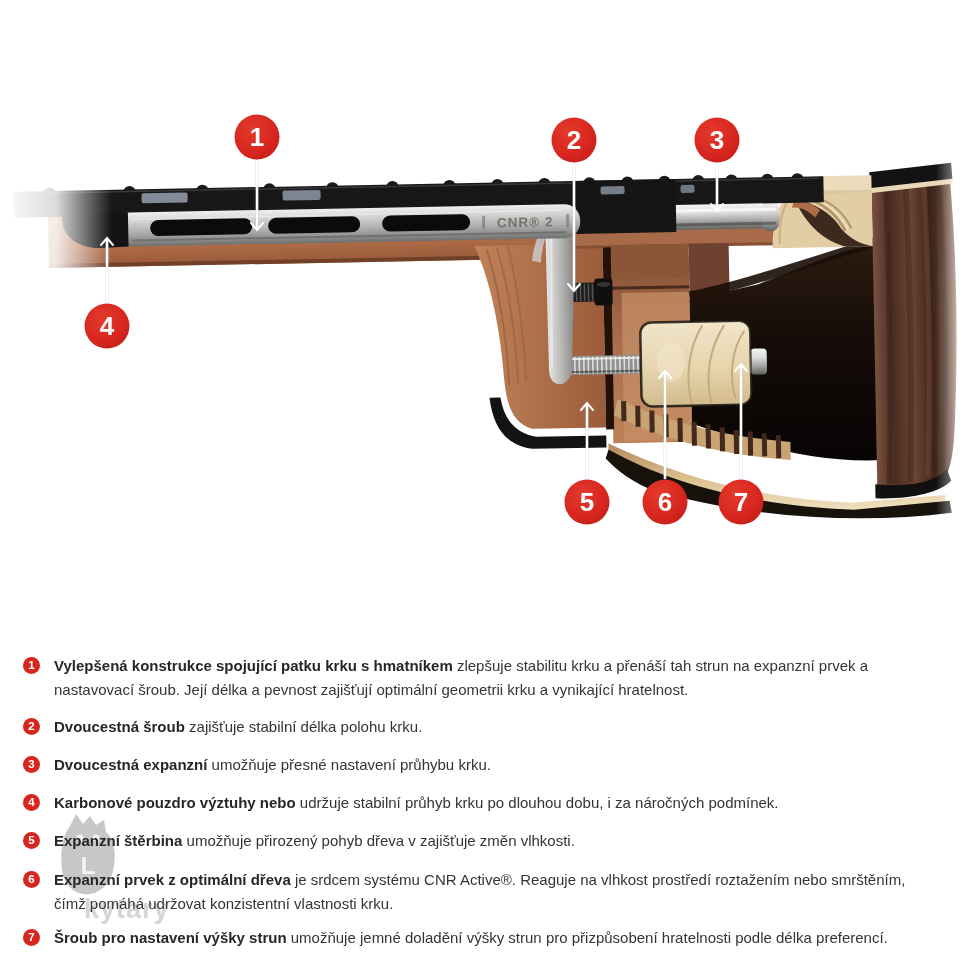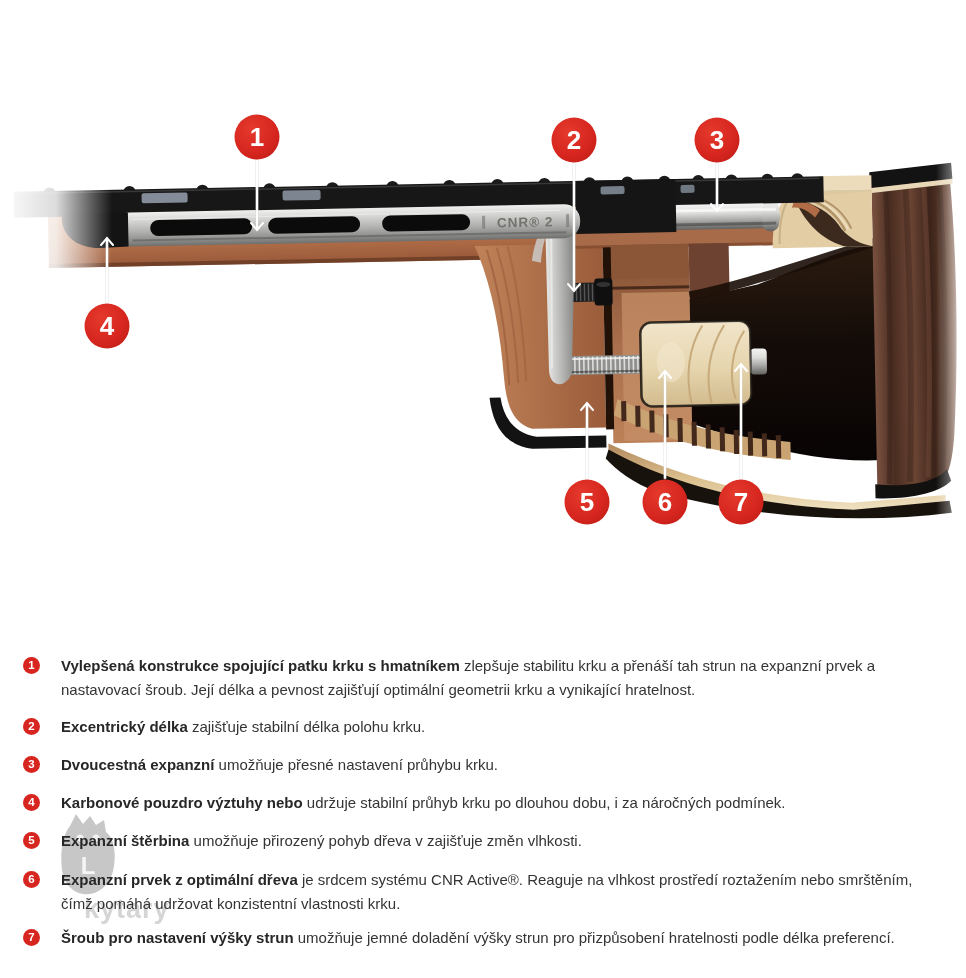--- a/index.html
+++ b/index.html
@@ -4,21 +4,21 @@
 <style>
   html,body{margin:0;padding:0;background:#fff;}
   body{width:966px;height:978px;font-family:"Liberation Sans",sans-serif;}
   .stage{position:relative;width:966px;height:978px;background:#fff;overflow:hidden;}
   .fig{position:absolute;left:0;top:0;}
   
   .legend-row{position:absolute;left:23px;display:flex;align-items:flex-start;z-index:2;}
   .bullet{flex:0 0 17px;width:17px;height:17px;margin-top:3px;border-radius:50%;
           background:#d7261f;color:#fff;font-size:11.5px;font-weight:bold;line-height:17px;
           text-align:center;}
-  .row-text{margin-left:21px;font-size:15px;line-height:24px;color:#343434;max-width:880px;}
+  .row-text{margin-left:14px;font-size:15px;line-height:24px;color:#343434;max-width:880px;}
   .row-text b{color:#272727;}
   .r1{top:654px}.r2{top:715px}.r3{top:753px}.r4{top:791px}.r5{top:829px}.r6{top:868px}.r7{top:926px}
   .r1 .row-text{max-width:848px}
   .r6 .row-text{max-width:872px}
   
   .watermark{position:absolute;left:56px;top:812px;width:160px;height:118px;z-index:1;opacity:.55;}
   .wm-text{position:absolute;left:28px;top:82px;font-size:27px;font-weight:bold;color:#b3b3b3;
            letter-spacing:1px;}
 </style>
 </head>
@@ -306,21 +306,21 @@
     </svg>
     <div class="wm-text">kytary</div>
   </div>
 
   <div class="legend-row r1">
     <div class="bullet">1</div>
     <div class="row-text"><b>Vylepšená konstrukce spojující patku krku s hmatníkem</b><span> zlepšuje stabilitu krku a přenáší tah strun na expanzní prvek a nastavovací šroub. Její délka a pevnost zajišťují optimální geometrii krku a vynikající hratelnost.</span></div>
   </div>
   <div class="legend-row r2">
     <div class="bullet">2</div>
-    <div class="row-text"><b>Excentrický délka</b><span> zajišťuje stabilní délka polohu krku.</span></div>
+    <div class="row-text"><b>Dvoucestná šroub</b><span> zajišťuje stabilní délka polohu krku.</span></div>
   </div>
   <div class="legend-row r3">
     <div class="bullet">3</div>
     <div class="row-text"><b>Dvoucestná expanzní</b><span> umožňuje přesné nastavení průhybu krku.</span></div>
   </div>
   <div class="legend-row r4">
     <div class="bullet">4</div>
     <div class="row-text"><b>Karbonové pouzdro výztuhy nebo</b><span> udržuje stabilní průhyb krku po dlouhou dobu, i za náročných podmínek.</span></div>
   </div>
   <div class="legend-row r5">

